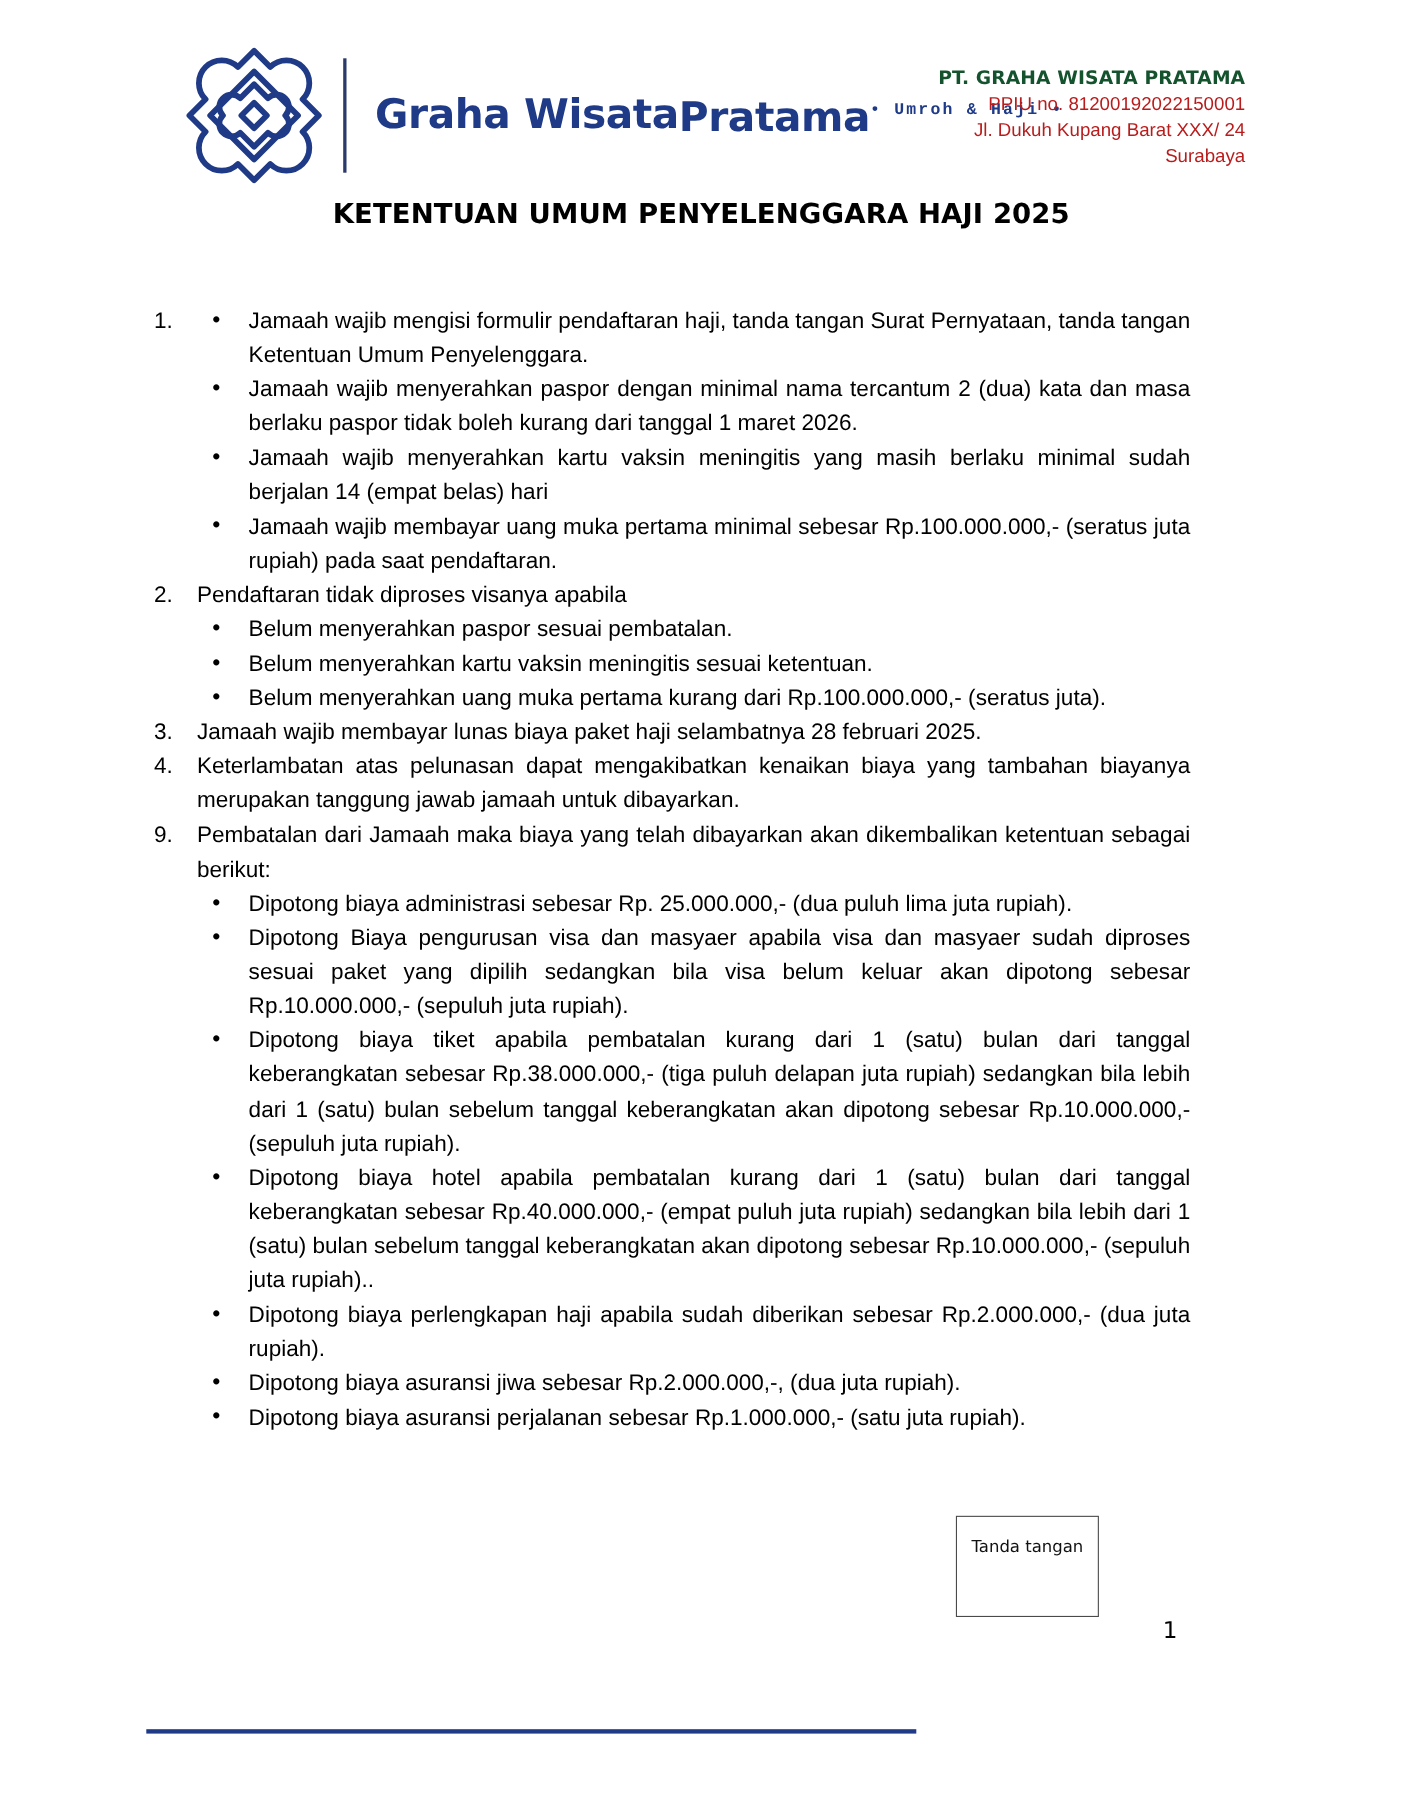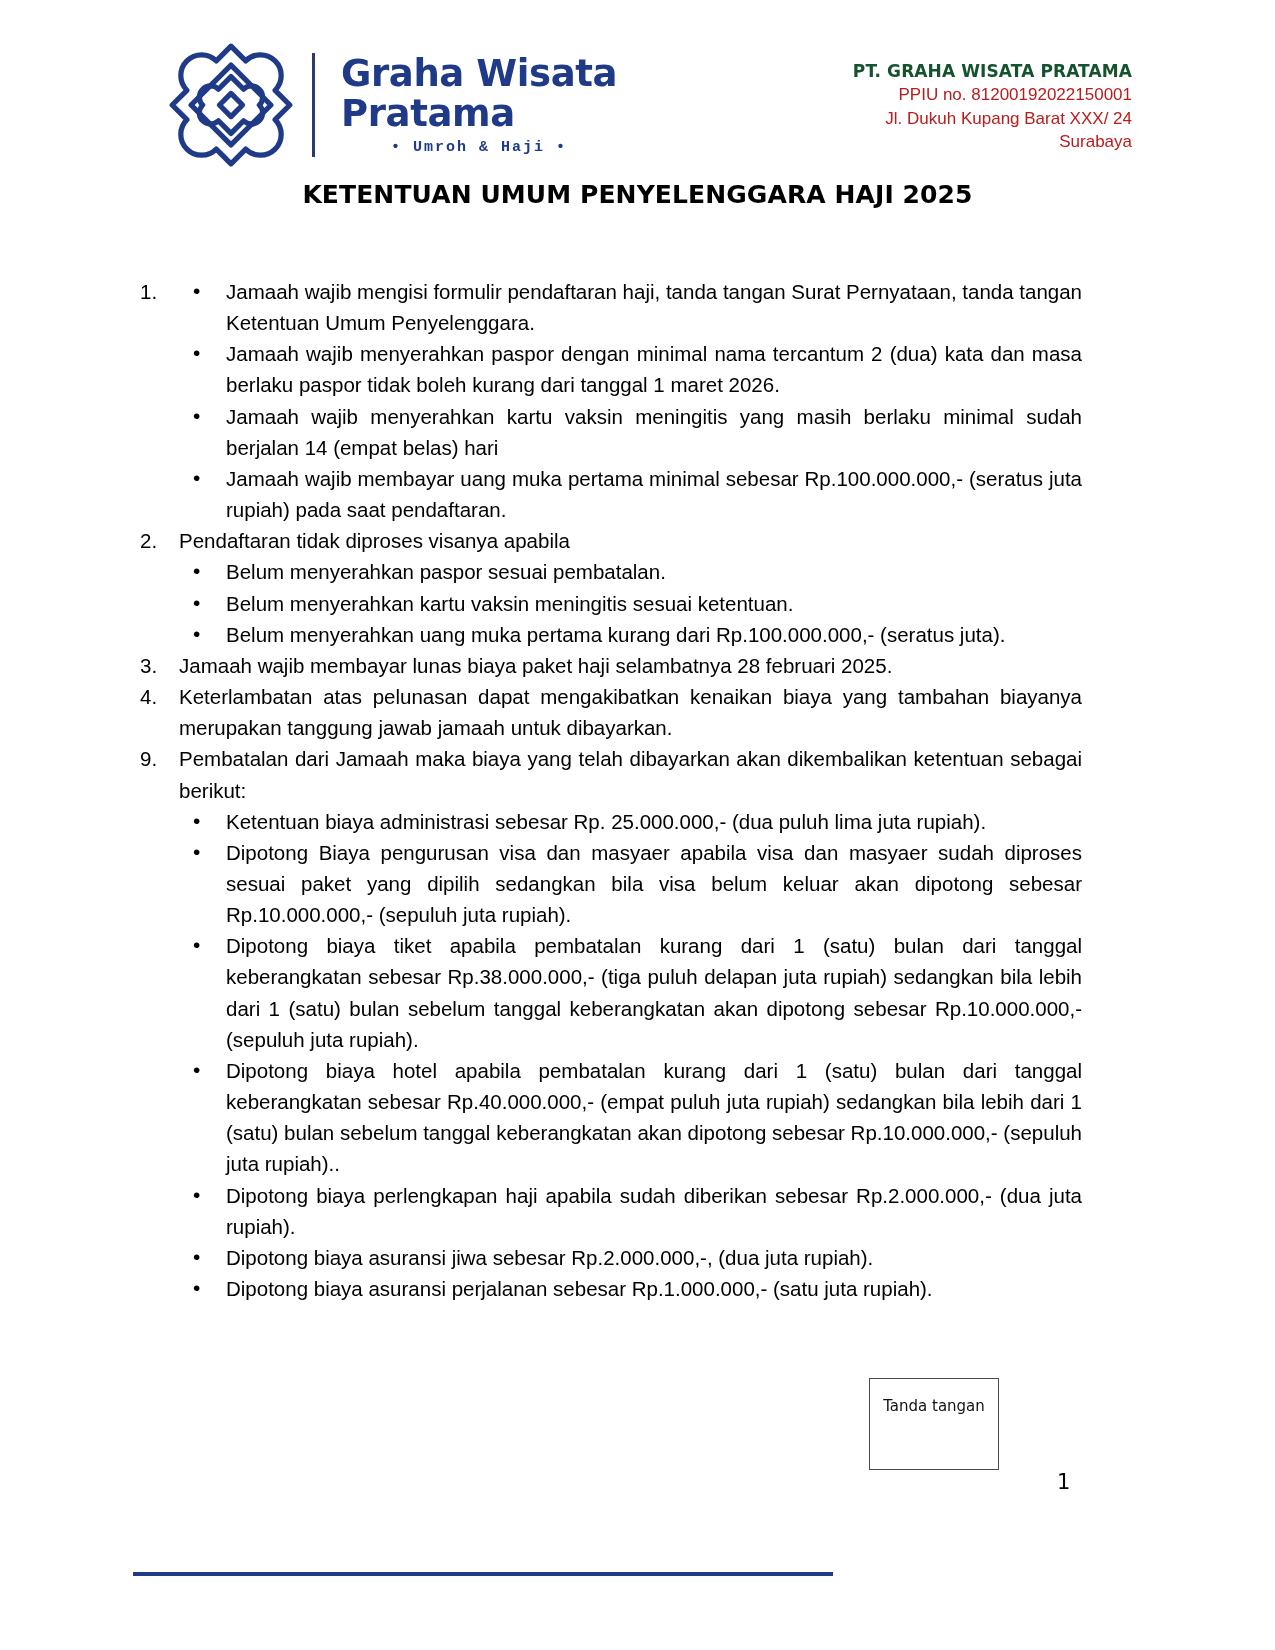--- a/index.html
+++ b/index.html
@@ -50,21 +50,21 @@
   .logo-divider {
     width: 3px;
     height: 104px;
     background: #2b3a6b;
     margin-left: 2px;
     margin-right: 10px;
   }
 
   .logo-words {
     display: flex;
-    flex-direction: column;
+    flex-direction: row;
     justify-content: center;
     line-height: 1.0;
   }
   .logo-line1, .logo-line2 {
     font-family: "DejaVu Sans", sans-serif;
     font-weight: bold;
     font-size: 37px;
     letter-spacing: -0.4px;
     color: #1f3a86;
   }
@@ -307,21 +307,21 @@
         <li class="num-item">
           <span class="num-marker">4.</span>
           <span class="num-text justify">Keterlambatan atas pelunasan dapat mengakibatkan kenaikan biaya yang tambahan biayanya merupakan tanggung jawab jamaah untuk dibayarkan.</span>
         </li>
         <li class="num-item">
           <span class="num-marker">9.</span>
           <span class="num-text justify">Pembatalan dari Jamaah maka biaya yang telah dibayarkan akan dikembalikan ketentuan sebagai berikut:</span>
           <ul class="bullets">
             <li class="bullet-item">
               <span class="bullet-dot">•</span>
-              <span class="bullet-text justify">Ketentuan biaya administrasi sebesar Rp. 25.000.000,- (dua puluh lima juta rupiah).</span>
+              <span class="bullet-text justify">Dipotong biaya administrasi sebesar Rp. 25.000.000,- (dua puluh lima juta rupiah).</span>
             </li>
             <li class="bullet-item">
               <span class="bullet-dot">•</span>
               <span class="bullet-text justify">Dipotong Biaya pengurusan visa dan masyaer apabila visa dan masyaer sudah diproses sesuai paket yang dipilih sedangkan bila visa belum keluar akan dipotong sebesar Rp.10.000.000,- (sepuluh juta rupiah).</span>
             </li>
             <li class="bullet-item">
               <span class="bullet-dot">•</span>
               <span class="bullet-text justify">Dipotong biaya tiket apabila pembatalan kurang dari 1 (satu) bulan dari tanggal keberangkatan sebesar Rp.38.000.000,- (tiga puluh delapan juta rupiah) sedangkan bila lebih dari 1 (satu) bulan sebelum tanggal keberangkatan akan dipotong sebesar Rp.10.000.000,- (sepuluh juta rupiah).</span>
             </li>
             <li class="bullet-item">

